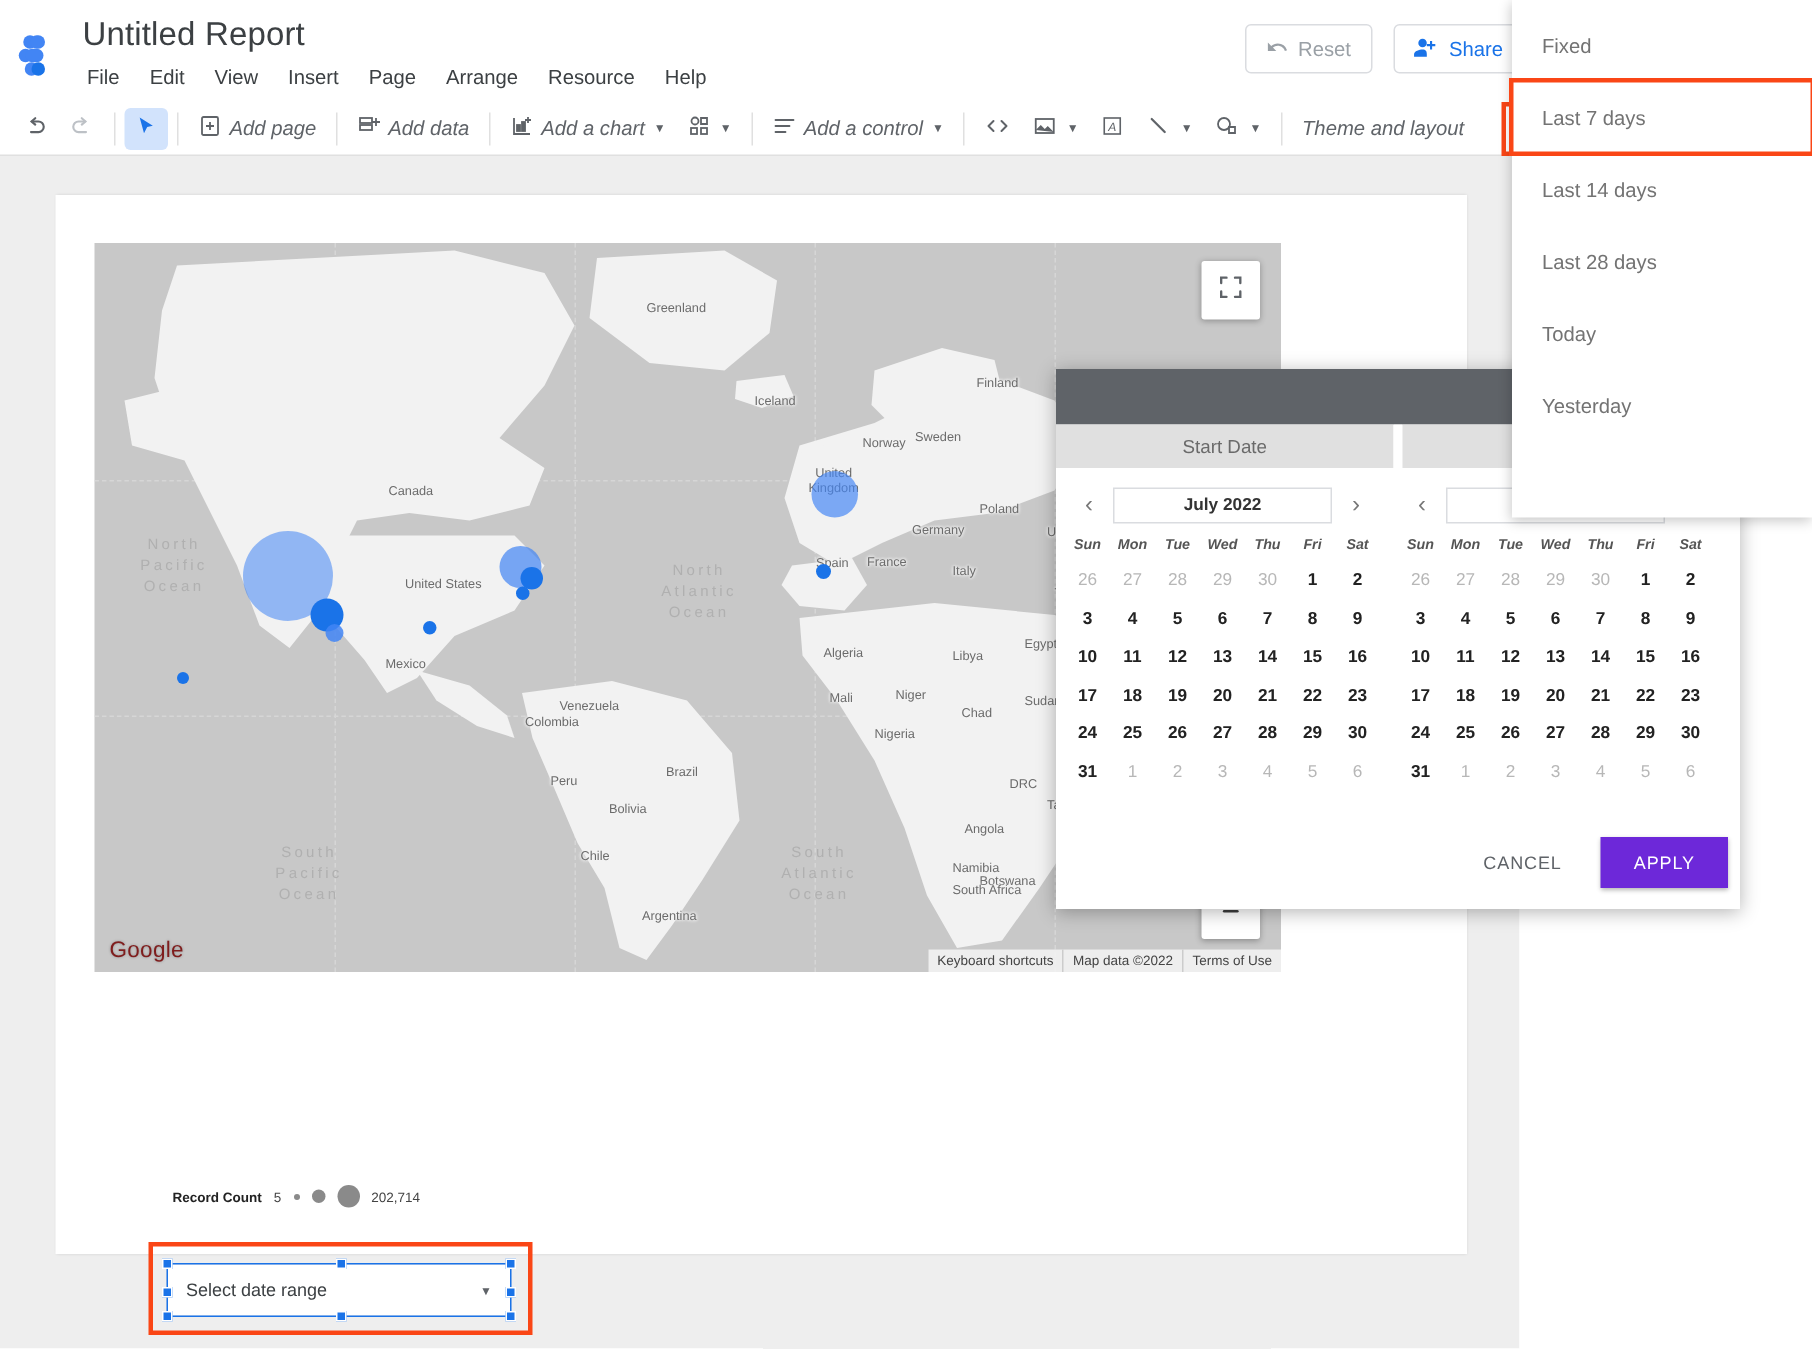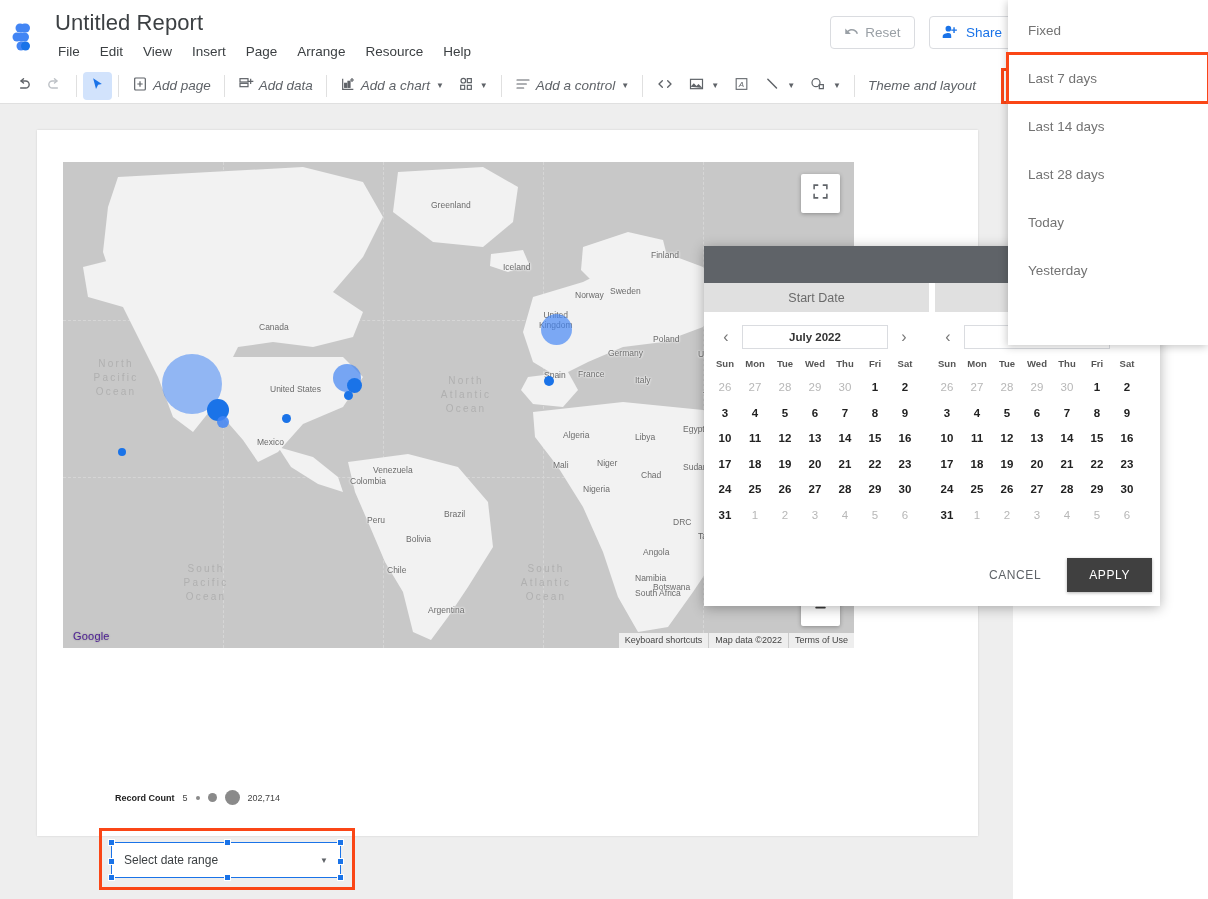--- a/index.html
+++ b/index.html
@@ -101,22 +101,22 @@
     background: #fff; border-radius: 2px; box-shadow: 0 1px 4px rgba(0,0,0,.3);
   }
   #zoom-ctl .zbtn {
     height: 39px; display: flex; align-items: center; justify-content: center;
     font-size: 20px; color: #666; font-weight: 300;
   }
   #zoom-ctl .zdiv { height: 1px; background: #e6e6e6; margin: 0 8px; }
 
   #google-wm {
     position: absolute; left: 10px; bottom: 6px;
-    font-size: 11px; font-weight: 500; letter-spacing: .2px;
-    color: #4c1d95; text-shadow: 0 0 2px rgba(0,0,0,.28);
+    font-size: 15px; font-weight: 500; letter-spacing: .2px;
+    color: #7f1d1d; text-shadow: 0 0 2px rgba(0,0,0,.28);
     font-family: "Liberation Sans", sans-serif;
   }
   #map-attrib {
     position: absolute; right: 0; bottom: 0; height: 15px;
     display: flex; align-items: center; background: rgba(245,245,245,.85);
     font-size: 9px; color: #444;
   }
   #map-attrib span { padding: 0 6px; border-left: 1px solid #ccc; line-height: 15px; }
   #map-attrib span:first-child { border-left: none; }
 
@@ -170,36 +170,37 @@
   .cal-nav .arrow { width: 20px; text-align: center; font-size: 16px; color: #777; font-weight: 300; }
   .cal-nav .monthbox {
     width: 146px; height: 24px; border: 1px solid #dadce0; background: #fff;
     display: flex; align-items: center; justify-content: center;
     font-size: 11.5px; font-weight: bold; color: #333;
   }
   .cal-grid { display: grid; grid-template-columns: repeat(7, 1fr); }
   .cal-grid .dow {
     text-align: center; font-size: 9.5px; color: #555; font-weight: bold;
     padding: 2px 0 6px;
+    font-style: italic;
   }
   .cal-grid .day {
     text-align: center; font-size: 11.5px; color: #222; font-weight: bold;
     padding: 7px 0; line-height: 1;
   }
   .cal-grid .day.muted { color: #b7b7b7; font-weight: normal; }
   #dlg-actions {
     position: absolute; right: 8px; bottom: 14px;
     display: flex; align-items: center; gap: 12px;
   }
   #btn-cancel {
     font-size: 12px; color: #5f6368; letter-spacing: .6px; padding: 8px 14px;
     background: transparent; border: none;
   }
   #btn-apply {
-    font-size: 12px; color: #fff; letter-spacing: .6px; background: #404040;
+    font-size: 12px; color: #fff; letter-spacing: .6px; background: #6d28d9;
     border: none; padding: 10px 22px; box-shadow: 0 1px 3px rgba(0,0,0,.3);
   }
 
   
   #rangemenu {
     position: absolute; left: 1008px; top: 0; width: 200px; height: 345px;
     background: #fff; box-shadow: -1px 2px 8px rgba(0,0,0,.22);
     padding-top: 6px;
   }
   #rangemenu .mi {
@@ -459,21 +460,21 @@
 Kingdom</div>
           <div class="country-label" style="left: 590px; top: 172px; white-space: nowrap;">Poland</div>
           <div class="country-label" style="left: 545px; top: 186px; white-space: nowrap;">Germany</div>
           <div class="country-label" style="left: 635px; top: 187px; white-space: nowrap;">Ukraine</div>
           <div class="country-label" style="left: 515px; top: 207px; white-space: nowrap;">France</div>
           <div class="country-label" style="left: 572px; top: 213px; white-space: nowrap;">Italy</div>
           <div class="country-label" style="left: 481px; top: 208px; white-space: nowrap;">Spain</div>
           <div class="country-label" style="left: 640px; top: 228px; white-space: nowrap;">Turkey</div>
           <div class="country-label" style="left: 697px; top: 248px; white-space: nowrap;">Iraq</div>
           <div class="country-label" style="left: 690px; top: 270px; white-space: nowrap;">Saudi Ar</div>
-          <div class="country-label" style="left: 500px; top: 268px; white-space: nowrap;">Algeria</div>
+          <div class="country-label" style="left: 486px; top: 268px; white-space: nowrap;">Algeria</div>
           <div class="country-label" style="left: 572px; top: 270px; white-space: nowrap;">Libya</div>
           <div class="country-label" style="left: 620px; top: 262px; white-space: nowrap;">Egypt</div>
           <div class="country-label" style="left: 490px; top: 298px; white-space: nowrap;">Mali</div>
           <div class="country-label" style="left: 534px; top: 296px; white-space: nowrap;">Niger</div>
           <div class="country-label" style="left: 578px; top: 308px; white-space: nowrap;">Chad</div>
           <div class="country-label" style="left: 620px; top: 300px; white-space: nowrap;">Sudan</div>
           <div class="country-label" style="left: 520px; top: 322px; white-space: nowrap;">Nigeria</div>
           <div class="country-label" style="left: 650px; top: 326px; white-space: nowrap;">Ethiopia</div>
           <div class="country-label" style="left: 665px; top: 350px; white-space: nowrap;">Kenya</div>
           <div class="country-label" style="left: 610px; top: 355px; white-space: nowrap;">DRC</div>

